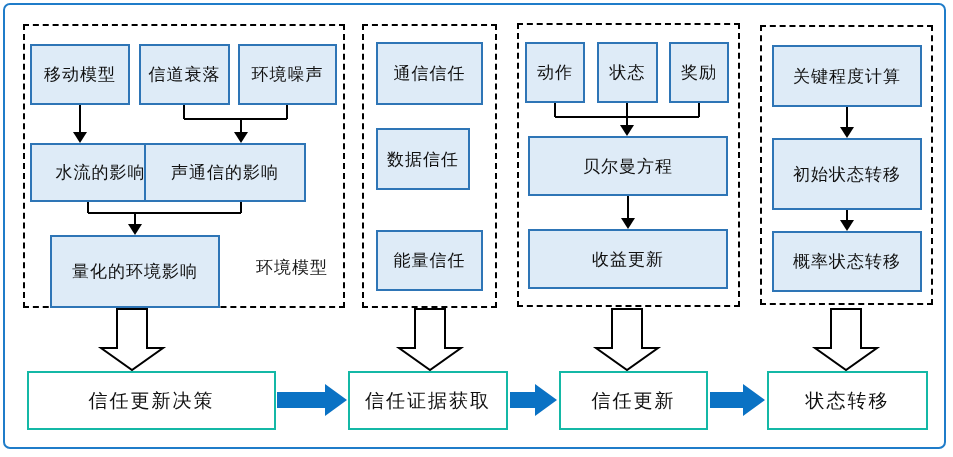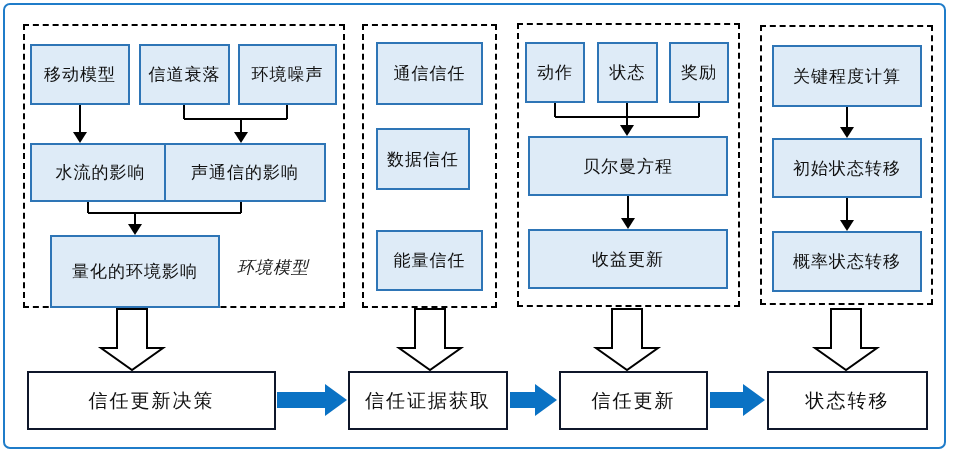--- a/index.html
+++ b/index.html
@@ -16,21 +16,21 @@
   }
   .node {
     position:absolute; background:#deebf7; border:2px solid #2e75b6;
     box-sizing:border-box; display:flex; align-items:center; justify-content:center;
     font-size:17px; color:#111; letter-spacing:1px; text-align:center; line-height:1.1;
   }
   .glabel {
     position:absolute; font-size:17px; color:#1a1a1a; letter-spacing:1px; white-space:nowrap;
   }
   .flow {
-    position:absolute; top:371px; height:59px; background:#ffffff; border:2px solid #0f172a;
+    position:absolute; top:371px; height:59px; background:#ffffff; border:2px solid #14b8a6;
     box-sizing:border-box; display:flex; align-items:center; justify-content:center;
     font-size:19px; color:#111; letter-spacing:2px;
   }
   svg.overlay { position:absolute; left:0; top:0; pointer-events:none; }
 </style>
 </head>
 <body>
 
 <div class="canvas">
 
@@ -75,36 +75,36 @@
       <polygon points="277,392 325,392 325,384 347,400 325,416 325,408 277,408"></polygon>
       <polygon points="510,392 535,392 535,384 557,400 535,416 535,408 510,408"></polygon>
       <polygon points="710,392 743,392 743,384 765,400 743,416 743,408 710,408"></polygon>
     </g>
   </svg>
 
   <div class="node" style="left:30px; top:44px; width:100px; height:61px;">移动模型</div>
   <div class="node" style="left:139px; top:44px; width:91px; height:61px;">信道衰落</div>
   <div class="node" style="left:238px; top:44px; width:99px; height:61px;">环境噪声</div>
   <div class="node" style="left:30px; top:143px; width:141px; height:59px;">水流的影响</div>
-  <div class="node" style="left:164px; top:143px; width:162px; height:59px;">声通信的影响</div>
+  <div class="node" style="left:144px; top:143px; width:162px; height:59px;">声通信的影响</div>
   <div class="node" style="left:50px; top:235px; width:170px; height:73px;">量化的环境影响</div>
-  <div class="glabel" style="left:237px; top:256px;font-style:italic;">环境模型</div>
+  <div class="glabel" style="left:256px; top:256px;">环境模型</div>
 
   <div class="node" style="left:376px; top:42px; width:107px; height:63px;">通信信任</div>
   <div class="node" style="left:376px; top:128px; width:94px; height:62px;">数据信任</div>
   <div class="node" style="left:376px; top:230px; width:107px; height:61px;">能量信任</div>
 
   <div class="node" style="left:525px; top:42px; width:60px; height:61px;">动作</div>
   <div class="node" style="left:597px; top:42px; width:61px; height:61px;">状态</div>
   <div class="node" style="left:669px; top:42px; width:60px; height:61px;">奖励</div>
   <div class="node" style="left:528px; top:136px; width:200px; height:60px;">贝尔曼方程</div>
   <div class="node" style="left:528px; top:229px; width:200px; height:60px;">收益更新</div>
 
   <div class="node" style="left:772px; top:45px; width:150px; height:62px;">关键程度计算</div>
-  <div class="node" style="left:772px; top:138px; width:150px; height:60px;">初始状态转移</div>
+  <div class="node" style="left:772px; top:138px; width:150px; height:72px;">初始状态转移</div>
   <div class="node" style="left:772px; top:231px; width:150px; height:61px;text-align:right;">概率状态转移</div>
 
   <div class="flow" style="left:27px; width:249px;">信任更新决策</div>
   <div class="flow" style="left:348px; width:160px;">信任证据获取</div>
   <div class="flow" style="left:559px; width:149px;">信任更新</div>
   <div class="flow" style="left:767px; width:161px;">状态转移</div>
 
 </div>
 
 </body></html>

